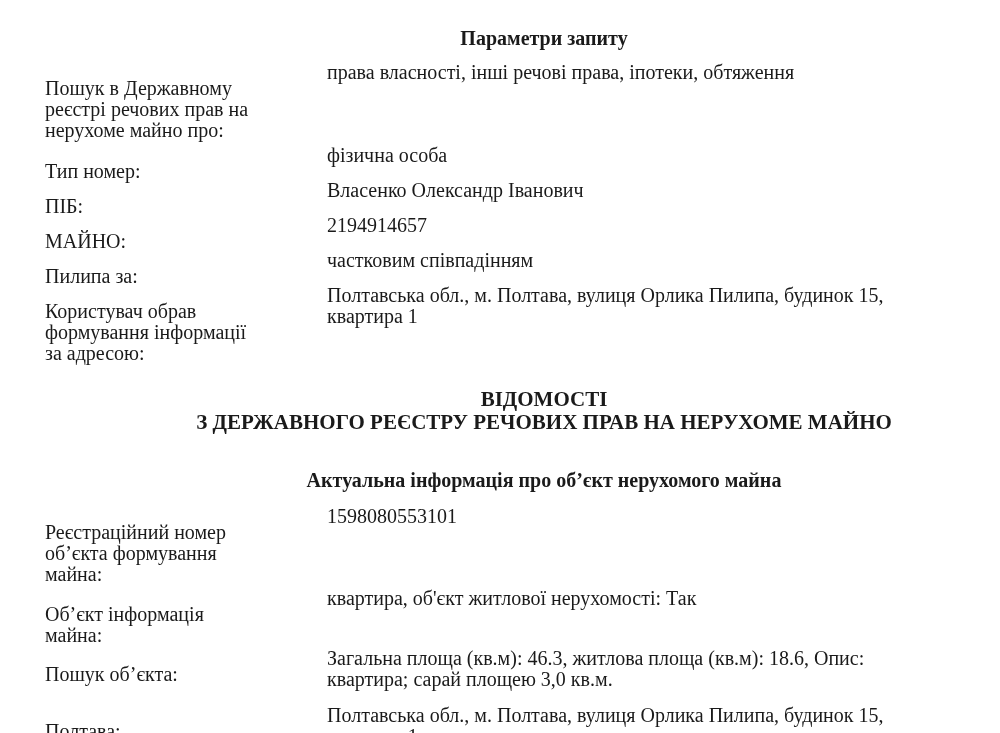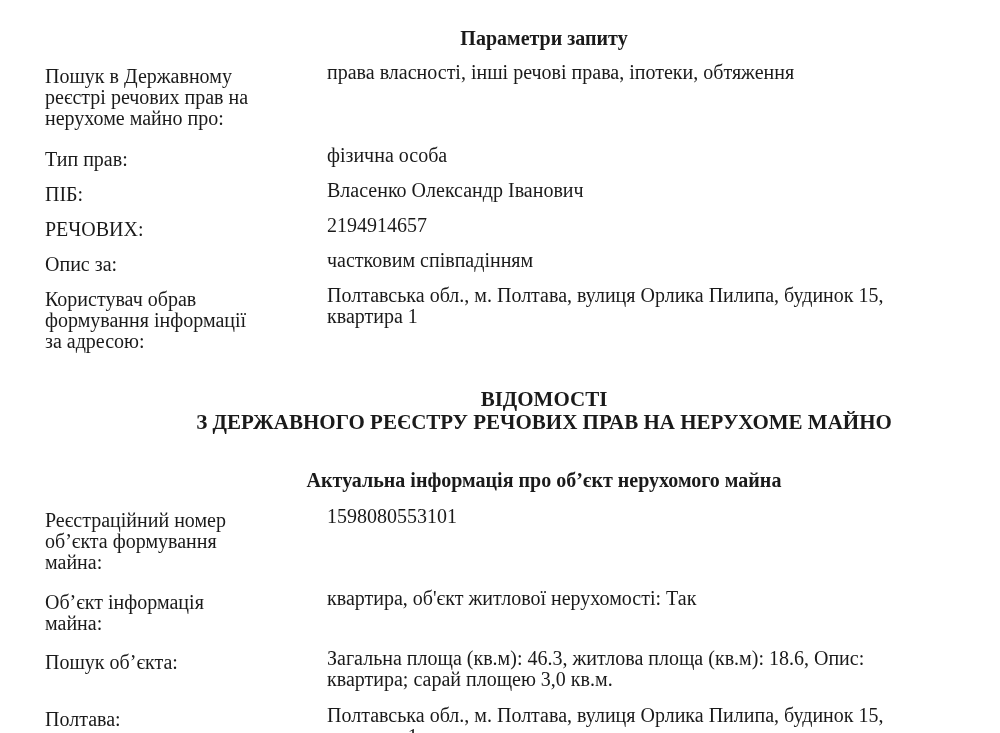--- a/index.html
+++ b/index.html
@@ -44,21 +44,21 @@
     .row {
       position: absolute;
       left: 45px;
       width: 960px;
       font-size: 20px;
       line-height: 21px;
     }
     .row .label {
       position: absolute;
       left: 0;
-      top: 4px;
+      top: 16px;
       width: 250px;
       white-space: pre-line;
     }
     .row .value {
       position: absolute;
       left: 282px;
       top: 0;
       width: 680px;
       white-space: pre-line;
     }
@@ -71,36 +71,36 @@
   <div class="section-title" style="top:27px;">Параметри запиту</div>
 
   <div class="row" style="top:62px;">
     <div class="label">Пошук в Державному
 реєстрі речових прав на
 нерухоме майно про:</div>
     <div class="value">права власності, інші речові права, іпотеки, обтяження</div>
   </div>
 
   <div class="row" style="top:145px;">
-    <div class="label">Тип прав:</div>
+    <div class="label">Тип номер:</div>
     <div class="value">фізична особа</div>
   </div>
 
   <div class="row" style="top:180px;">
     <div class="label">ПІБ:</div>
     <div class="value">Власенко Олександр Іванович</div>
   </div>
 
   <div class="row" style="top:215px;">
-    <div class="label">РЕЧОВИХ:</div>
+    <div class="label">МАЙНО:</div>
     <div class="value">2194914657</div>
   </div>
 
   <div class="row" style="top:250px;">
-    <div class="label">Опис за:</div>
+    <div class="label">Пилипа за:</div>
     <div class="value">частковим співпадінням</div>
   </div>
 
   <div class="row" style="top:285px;">
     <div class="label">Користувач обрав
 формування інформації
 за адресою:</div>
     <div class="value">Полтавська обл., м. Полтава, вулиця Орлика Пилипа, будинок 15,
 квартира 1</div>
   </div>

